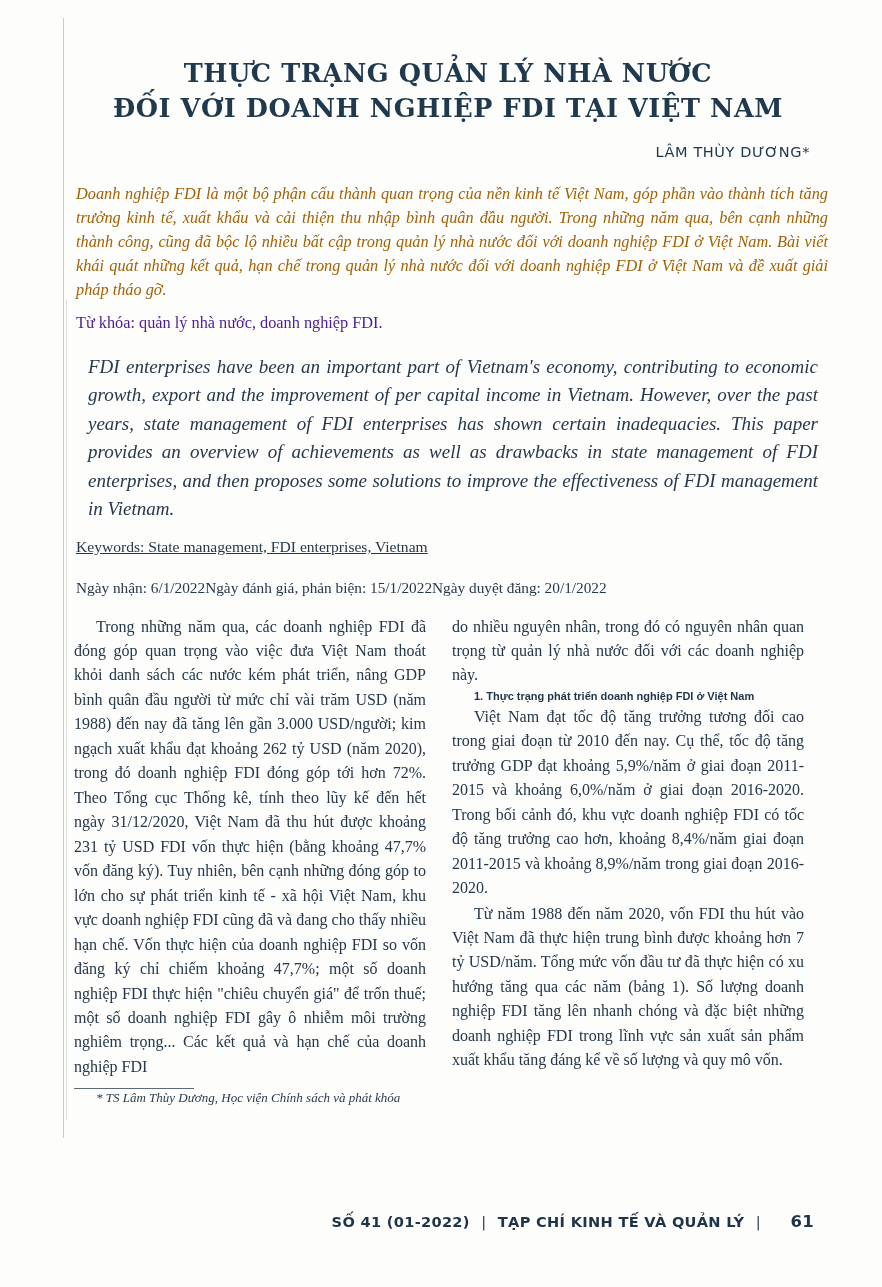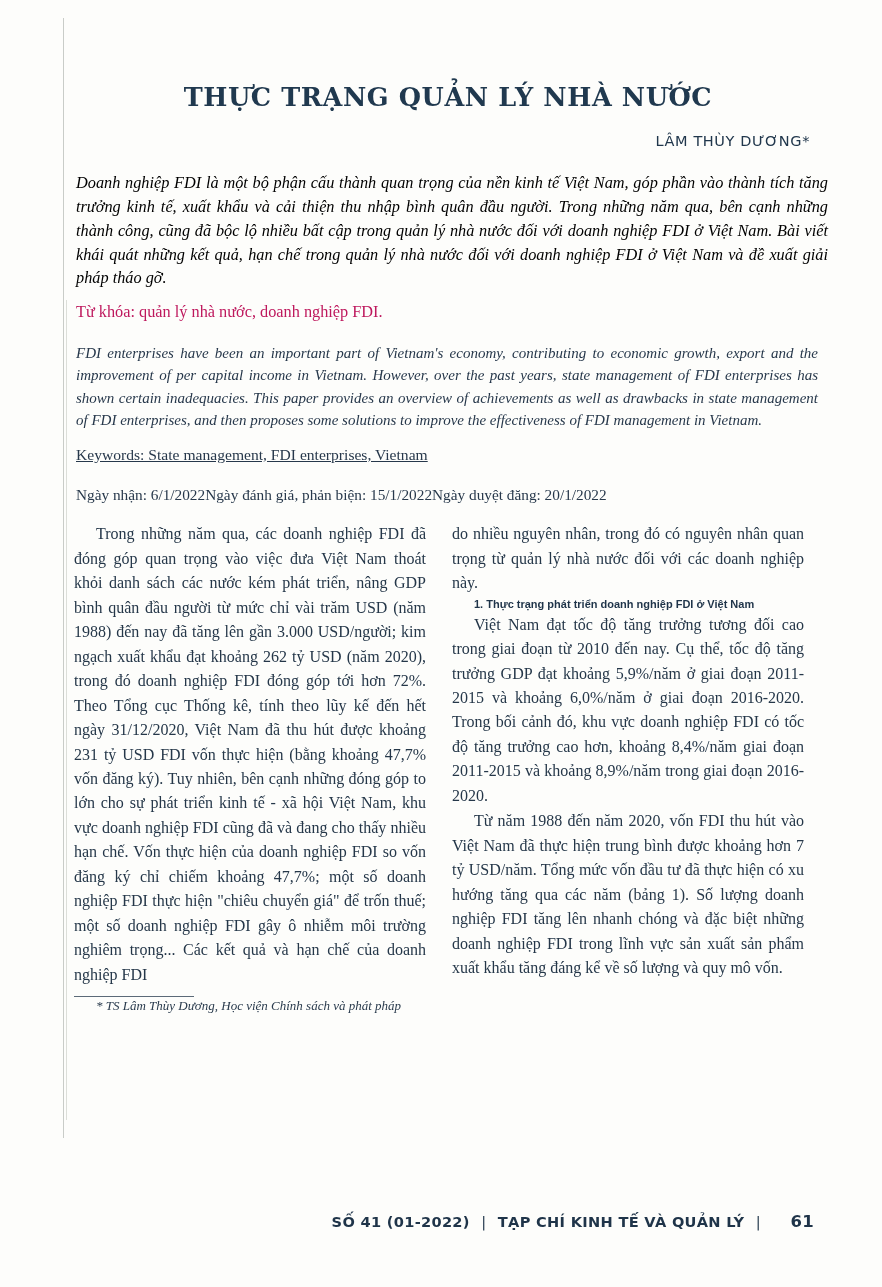--- a/index.html
+++ b/index.html
@@ -43,21 +43,21 @@
   .content {
     position: absolute;
     left: 68px;
     top: 0;
     width: 760px;
     height: 1287px;
   }
 
   .title {
     margin: 0;
-    padding: 80px 8px 0 8px;
+    padding: 56px 8px 0 8px;
     text-align: center;
     font-family: "DejaVu Serif", serif;
     font-size: 25.5px;
     font-weight: bold;
     letter-spacing: 0.6px;
     color: #20394f;
     line-height: 1.38;
   }
   .title .line2 { display: block; }
 
@@ -70,33 +70,33 @@
     letter-spacing: 0.6px;
     color: #21374c;
   }
 
   .abstract-vn {
     margin: 22px 0 0 8px;
     font-style: italic;
     font-size: 16.3px;
     line-height: 1.46;
     text-align: justify;
-    color: #000000;
+    color: #a16207;
   }
   .keywords-vn {
     margin: 10px 10px 0 8px;
     font-size: 16.3px;
     line-height: 1.45;
-    color: #be185d;
+    color: #4c1d95;
   }
 
   .abstract-en {
-    margin: 18px 10px 0 8px;
+    margin: 18px 10px 0 20px;
     font-style: italic;
-    font-size: 15px;
+    font-size: 19px;
     line-height: 1.5;
     text-align: justify;
     color: #27384b;
   }
   .keywords-en {
     margin: 12px 10px 0 8px;
     font-size: 15.6px;
     line-height: 1.45;
     color: #27384b;
     text-decoration: underline;
@@ -177,20 +177,21 @@
 <body>
 
 <div class="page">
   <div class="gutter-line"></div>
   <div class="gutter-line2"></div>
 
   <div class="content">
 
     <h1 class="title">
       <span>THỰC TRẠNG QUẢN LÝ NHÀ NƯỚC</span>
+      <span class="line2">ĐỐI VỚI DOANH NGHIỆP FDI TẠI VIỆT NAM</span>
     </h1>
 
     <div class="author">LÂM THÙY DƯƠNG*</div>
 
     <p class="abstract-vn">Doanh nghiệp FDI là một bộ phận cấu thành quan trọng của nền kinh tế Việt Nam, góp phần vào thành tích tăng trưởng kinh tế, xuất khẩu và cải thiện thu nhập bình quân đầu người. Trong những năm qua, bên cạnh những thành công, cũng đã bộc lộ nhiều bất cập trong quản lý nhà nước đối với doanh nghiệp FDI ở Việt Nam. Bài viết khái quát những kết quả, hạn chế trong quản lý nhà nước đối với doanh nghiệp FDI ở Việt Nam và đề xuất giải pháp tháo gỡ.</p>
     <p class="keywords-vn">Từ khóa: quản lý nhà nước, doanh nghiệp FDI.</p>
 
     <p class="abstract-en">FDI enterprises have been an important part of Vietnam's economy, contributing to economic growth, export and the improvement of per capital income in Vietnam. However, over the past years, state management of FDI enterprises has shown certain inadequacies. This paper provides an overview of achievements as well as drawbacks in state management of FDI enterprises, and then proposes some solutions to improve the effectiveness of FDI management in Vietnam.</p>
     <p class="keywords-en">Keywords: State management, FDI enterprises, Vietnam</p>
 
@@ -198,21 +199,21 @@
       <span>Ngày nhận: 6/1/2022</span>
       <span>Ngày đánh giá, phản biện: 15/1/2022</span>
       <span>Ngày duyệt đăng: 20/1/2022</span>
     </div>
 
     <div class="columns">
 
       <div class="col">
         <p>Trong những năm qua, các doanh nghiệp FDI đã đóng góp quan trọng vào việc đưa Việt Nam thoát khỏi danh sách các nước kém phát triển, nâng GDP bình quân đầu người từ mức chỉ vài trăm USD (năm 1988) đến nay đã tăng lên gần 3.000 USD/người; kim ngạch xuất khẩu đạt khoảng 262 tỷ USD (năm 2020), trong đó doanh nghiệp FDI đóng góp tới hơn 72%. Theo Tổng cục Thống kê, tính theo lũy kế đến hết ngày 31/12/2020, Việt Nam đã thu hút được khoảng 231 tỷ USD FDI vốn thực hiện (bằng khoảng 47,7% vốn đăng ký). Tuy nhiên, bên cạnh những đóng góp to lớn cho sự phát triển kinh tế - xã hội Việt Nam, khu vực doanh nghiệp FDI cũng đã và đang cho thấy nhiều hạn chế. Vốn thực hiện của doanh nghiệp FDI so vốn đăng ký chỉ chiếm khoảng 47,7%; một số doanh nghiệp FDI thực hiện "chiêu chuyển giá" để trốn thuế; một số doanh nghiệp FDI gây ô nhiễm môi trường nghiêm trọng... Các kết quả và hạn chế của doanh nghiệp FDI</p>
         <div class="footnote-rule"></div>
-        <p class="footnote">* TS Lâm Thùy Dương, Học viện Chính sách và phát pháp</p>
+        <p class="footnote">* TS Lâm Thùy Dương, Học viện Chính sách và phát khóa</p>
       </div>
 
       <div class="col">
         <p class="noindent">do nhiều nguyên nhân, trong đó có nguyên nhân quan trọng từ quản lý nhà nước đối với các doanh nghiệp này.</p>
         <p class="section-head">1. Thực trạng phát triển doanh nghiệp FDI ở Việt Nam</p>
         <p>Việt Nam đạt tốc độ tăng trưởng tương đối cao trong giai đoạn từ 2010 đến nay. Cụ thể, tốc độ tăng trưởng GDP đạt khoảng 5,9%/năm ở giai đoạn 2011-2015 và khoảng 6,0%/năm ở giai đoạn 2016-2020. Trong bối cảnh đó, khu vực doanh nghiệp FDI có tốc độ tăng trưởng cao hơn, khoảng 8,4%/năm giai đoạn 2011-2015 và khoảng 8,9%/năm trong giai đoạn 2016-2020.</p>
         <p>Từ năm 1988 đến năm 2020, vốn FDI thu hút vào Việt Nam đã thực hiện trung bình được khoảng hơn 7 tỷ USD/năm. Tổng mức vốn đầu tư đã thực hiện có xu hướng tăng qua các năm (bảng 1). Số lượng doanh nghiệp FDI tăng lên nhanh chóng và đặc biệt những doanh nghiệp FDI trong lĩnh vực sản xuất sản phẩm xuất khẩu tăng đáng kể về số lượng và quy mô vốn.</p>
       </div>
 
     </div>

